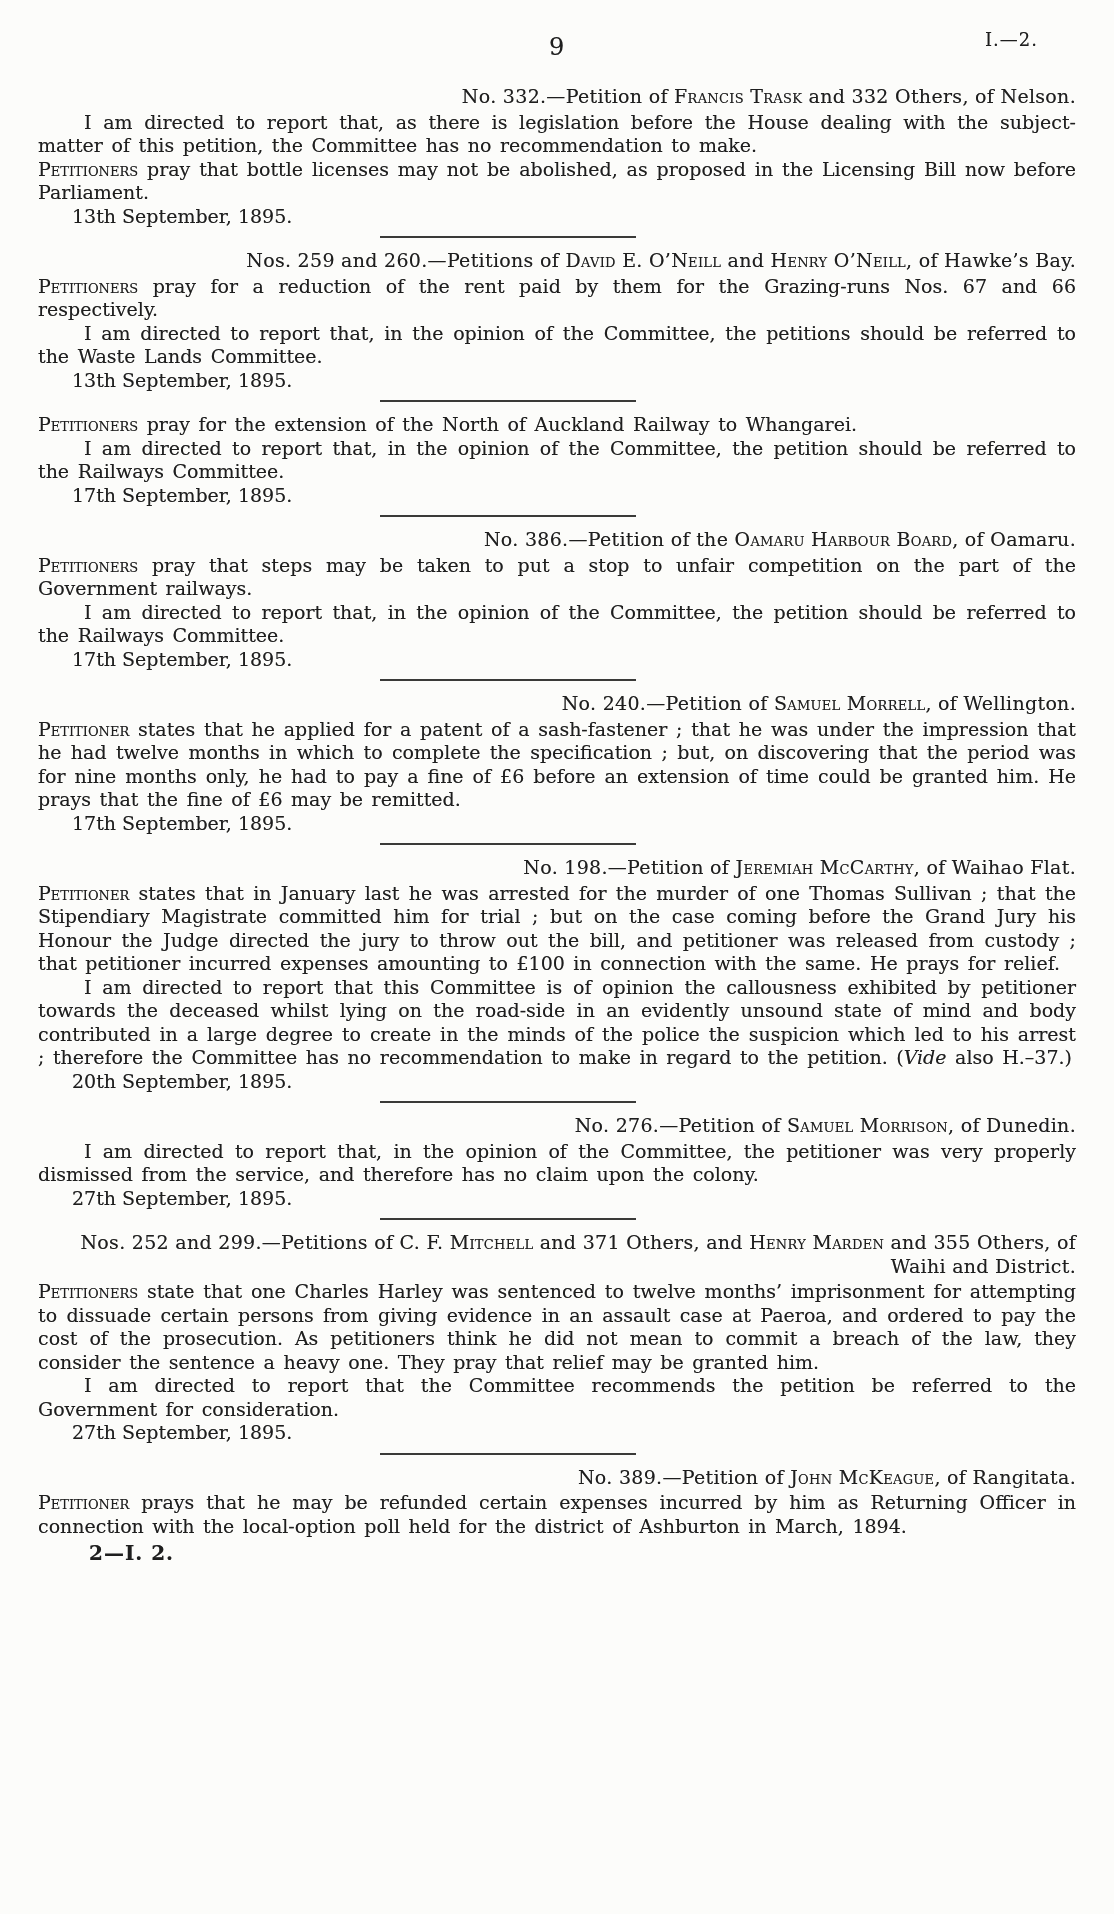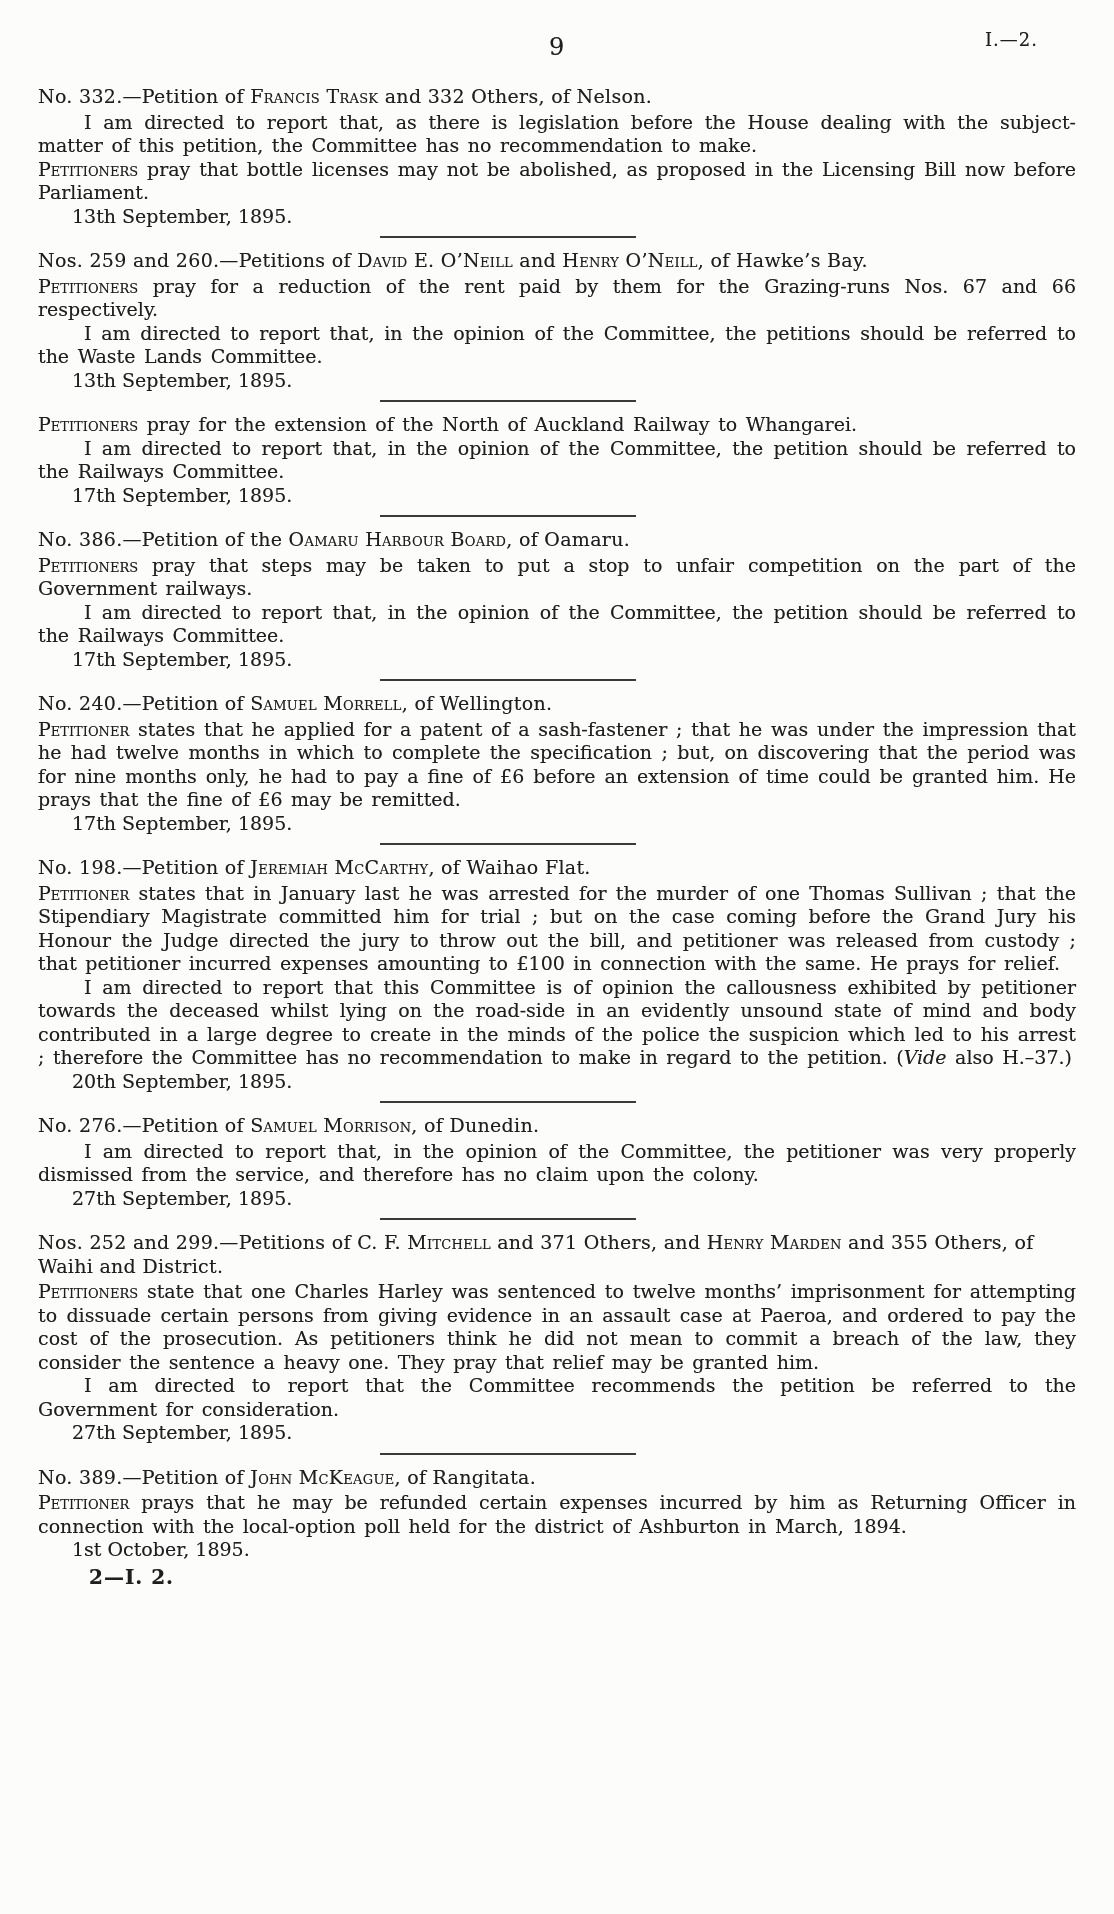--- a/index.html
+++ b/index.html
@@ -22,21 +22,21 @@
   .page-num {
     position: absolute; left: 0; right: 0; top: 14px;
     text-align: center; font-size: 24px; letter-spacing: 0.5px;
   }
   .doc-ref {
     position: absolute; right: 38px; top: 6px;
     font-size: 18px; letter-spacing: 1px;
   }
   .petition-section { margin-top: 11px; }
   .section-heading {
-    text-align: left;
+    text-align: right;
     margin: 9px 0 2px 0;
     letter-spacing: 0.3px;
   }
   p { margin: 0; }
   .para {
     text-align: justify;
     word-spacing: 2.5px;
   }
   .para.indent { text-indent: 46px; }
   .date-line { margin-left: 34px; }
@@ -114,18 +114,17 @@
       <section class="petition-section">
         <div class="section-heading"><span>Nos. 252 and 299.—Petitions of </span><span class="sc">C. F. Mitchell</span><span> and 371 Others, and </span><span class="sc">Henry Marden</span><span> and 355 Others, of Waihi and District.</span></div>
         <p class="para"><span class="sc">Petitioners</span><span> state that one Charles Harley was sentenced to twelve months’ imprisonment for attempting to dissuade certain persons from giving evidence in an assault case at Paeroa, and ordered to pay the cost of the prosecution.  As petitioners think he did not mean to commit a breach of the law, they consider the sentence a heavy one.  They pray that relief may be granted him.</span></p>
         <p class="para indent"><span>I am directed to report that the Committee recommends the petition be referred to the Government for consideration.</span></p>
         <p class="date-line">27th September, 1895.</p>
       </section>
       <div class="rule"></div>
       <section class="petition-section">
         <div class="section-heading"><span>No. 389.—Petition of </span><span class="sc">John McKeague</span><span>, of Rangitata.</span></div>
         <p class="para"><span class="sc">Petitioner</span><span> prays that he may be refunded certain expenses incurred by him as Returning Officer in connection with the local-option poll held for the district of Ashburton in March, 1894.</span></p>
-        <p class="date-line">1st October, 1895.</p>
       </section>
     </div>
 
   <div class="footer-sig">2—I. 2.</div>
 </div>
 
 </body></html>

